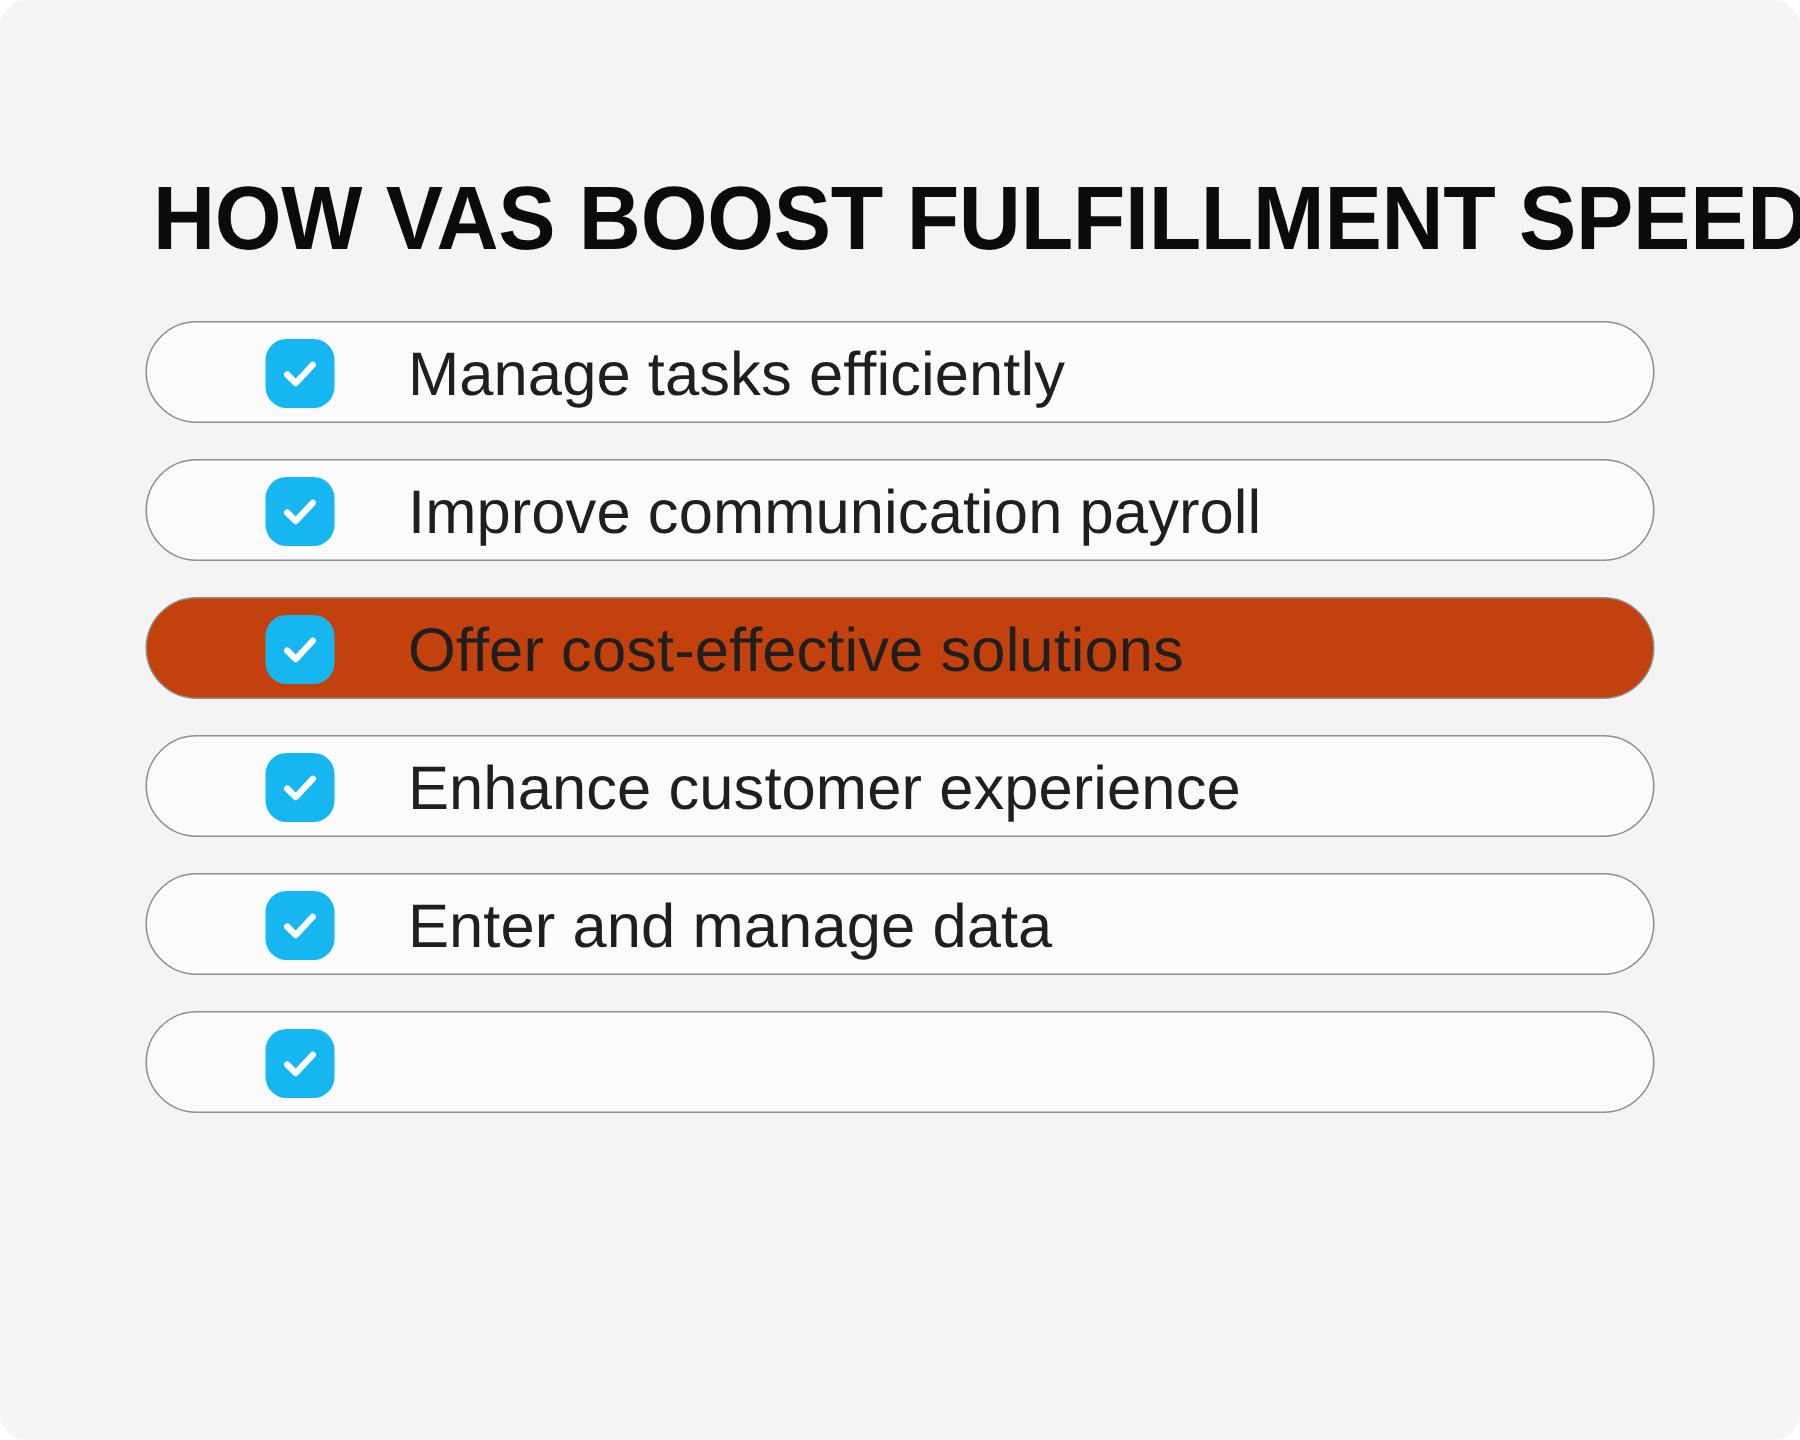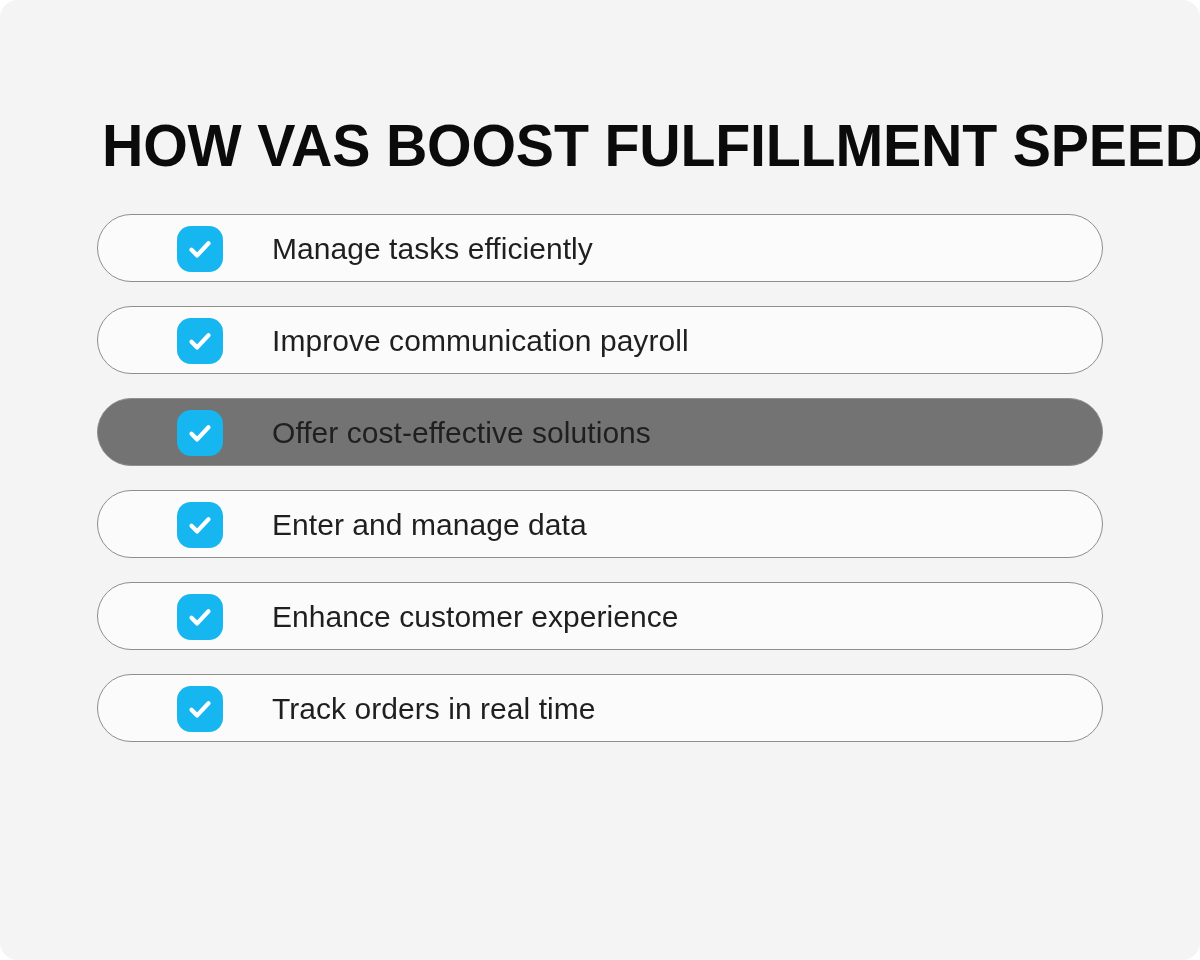--- a/index.html
+++ b/index.html
@@ -94,21 +94,21 @@
     width: 30px;
     height: 30px;
   }
 
   .check-label {
     position: absolute;
     left: 174px;
     top: 0;
     height: 68px;
     line-height: 68px;
-    font-size: 30px;
+    font-size: 41px;
     font-weight: 400;
     color: #1f1f1f;
     letter-spacing: 0.05px;
     white-space: nowrap;
   }
 </style>
 </head>
 <body>
 
 <div class="card" style="background: rgb(244, 244, 244);">
@@ -130,51 +130,50 @@
       <li class="check-row" style="background: rgb(251, 251, 251); border-color: rgb(142, 142, 142);">
         <span class="checkbox" style="background: rgb(22, 182, 240);">
           <svg viewBox="0 0 24 24" aria-hidden="true">
             <path d="M5.2 12.6 L9.7 17.1 L18.8 7.4" fill="none" stroke="#ffffff" stroke-width="3.4" stroke-linecap="round" stroke-linejoin="round"></path>
           </svg>
         </span>
         <span class="check-label">Improve communication payroll</span>
       </li>
 
 
-      <li class="check-row" style="background: #737373; border-color: rgb(142, 142, 142);">
+      <li class="check-row" style="background: #c2410c; border-color: rgb(142, 142, 142);">
         <span class="checkbox" style="background: rgb(22, 182, 240);">
           <svg viewBox="0 0 24 24" aria-hidden="true">
             <path d="M5.2 12.6 L9.7 17.1 L18.8 7.4" fill="none" stroke="#ffffff" stroke-width="3.4" stroke-linecap="round" stroke-linejoin="round"></path>
           </svg>
         </span>
         <span class="check-label">Offer cost-effective solutions</span>
+      </li>
+
+      <li class="check-row" style="background: rgb(251, 251, 251); border-color: rgb(142, 142, 142);">
+        <span class="checkbox" style="background: rgb(22, 182, 240);">
+          <svg viewBox="0 0 24 24" aria-hidden="true">
+            <path d="M5.2 12.6 L9.7 17.1 L18.8 7.4" fill="none" stroke="#ffffff" stroke-width="3.4" stroke-linecap="round" stroke-linejoin="round"></path>
+          </svg>
+        </span>
+        <span class="check-label">Enhance customer experience</span>
       </li>
 
       <li class="check-row" style="background: rgb(251, 251, 251); border-color: rgb(142, 142, 142);">
         <span class="checkbox" style="background: rgb(22, 182, 240);">
           <svg viewBox="0 0 24 24" aria-hidden="true">
             <path d="M5.2 12.6 L9.7 17.1 L18.8 7.4" fill="none" stroke="#ffffff" stroke-width="3.4" stroke-linecap="round" stroke-linejoin="round"></path>
           </svg>
         </span>
         <span class="check-label">Enter and manage data</span>
       </li>
 
       <li class="check-row" style="background: rgb(251, 251, 251); border-color: rgb(142, 142, 142);">
         <span class="checkbox" style="background: rgb(22, 182, 240);">
           <svg viewBox="0 0 24 24" aria-hidden="true">
             <path d="M5.2 12.6 L9.7 17.1 L18.8 7.4" fill="none" stroke="#ffffff" stroke-width="3.4" stroke-linecap="round" stroke-linejoin="round"></path>
           </svg>
         </span>
-        <span class="check-label">Enhance customer experience</span>
-      </li>
-
-      <li class="check-row" style="background: rgb(251, 251, 251); border-color: rgb(142, 142, 142);">
-        <span class="checkbox" style="background: rgb(22, 182, 240);">
-          <svg viewBox="0 0 24 24" aria-hidden="true">
-            <path d="M5.2 12.6 L9.7 17.1 L18.8 7.4" fill="none" stroke="#ffffff" stroke-width="3.4" stroke-linecap="round" stroke-linejoin="round"></path>
-          </svg>
-        </span>
-        <span class="check-label">Track orders in real time</span>
       </li>
 
     </ul>
   </div>
 </div>
 
 </body></html>

